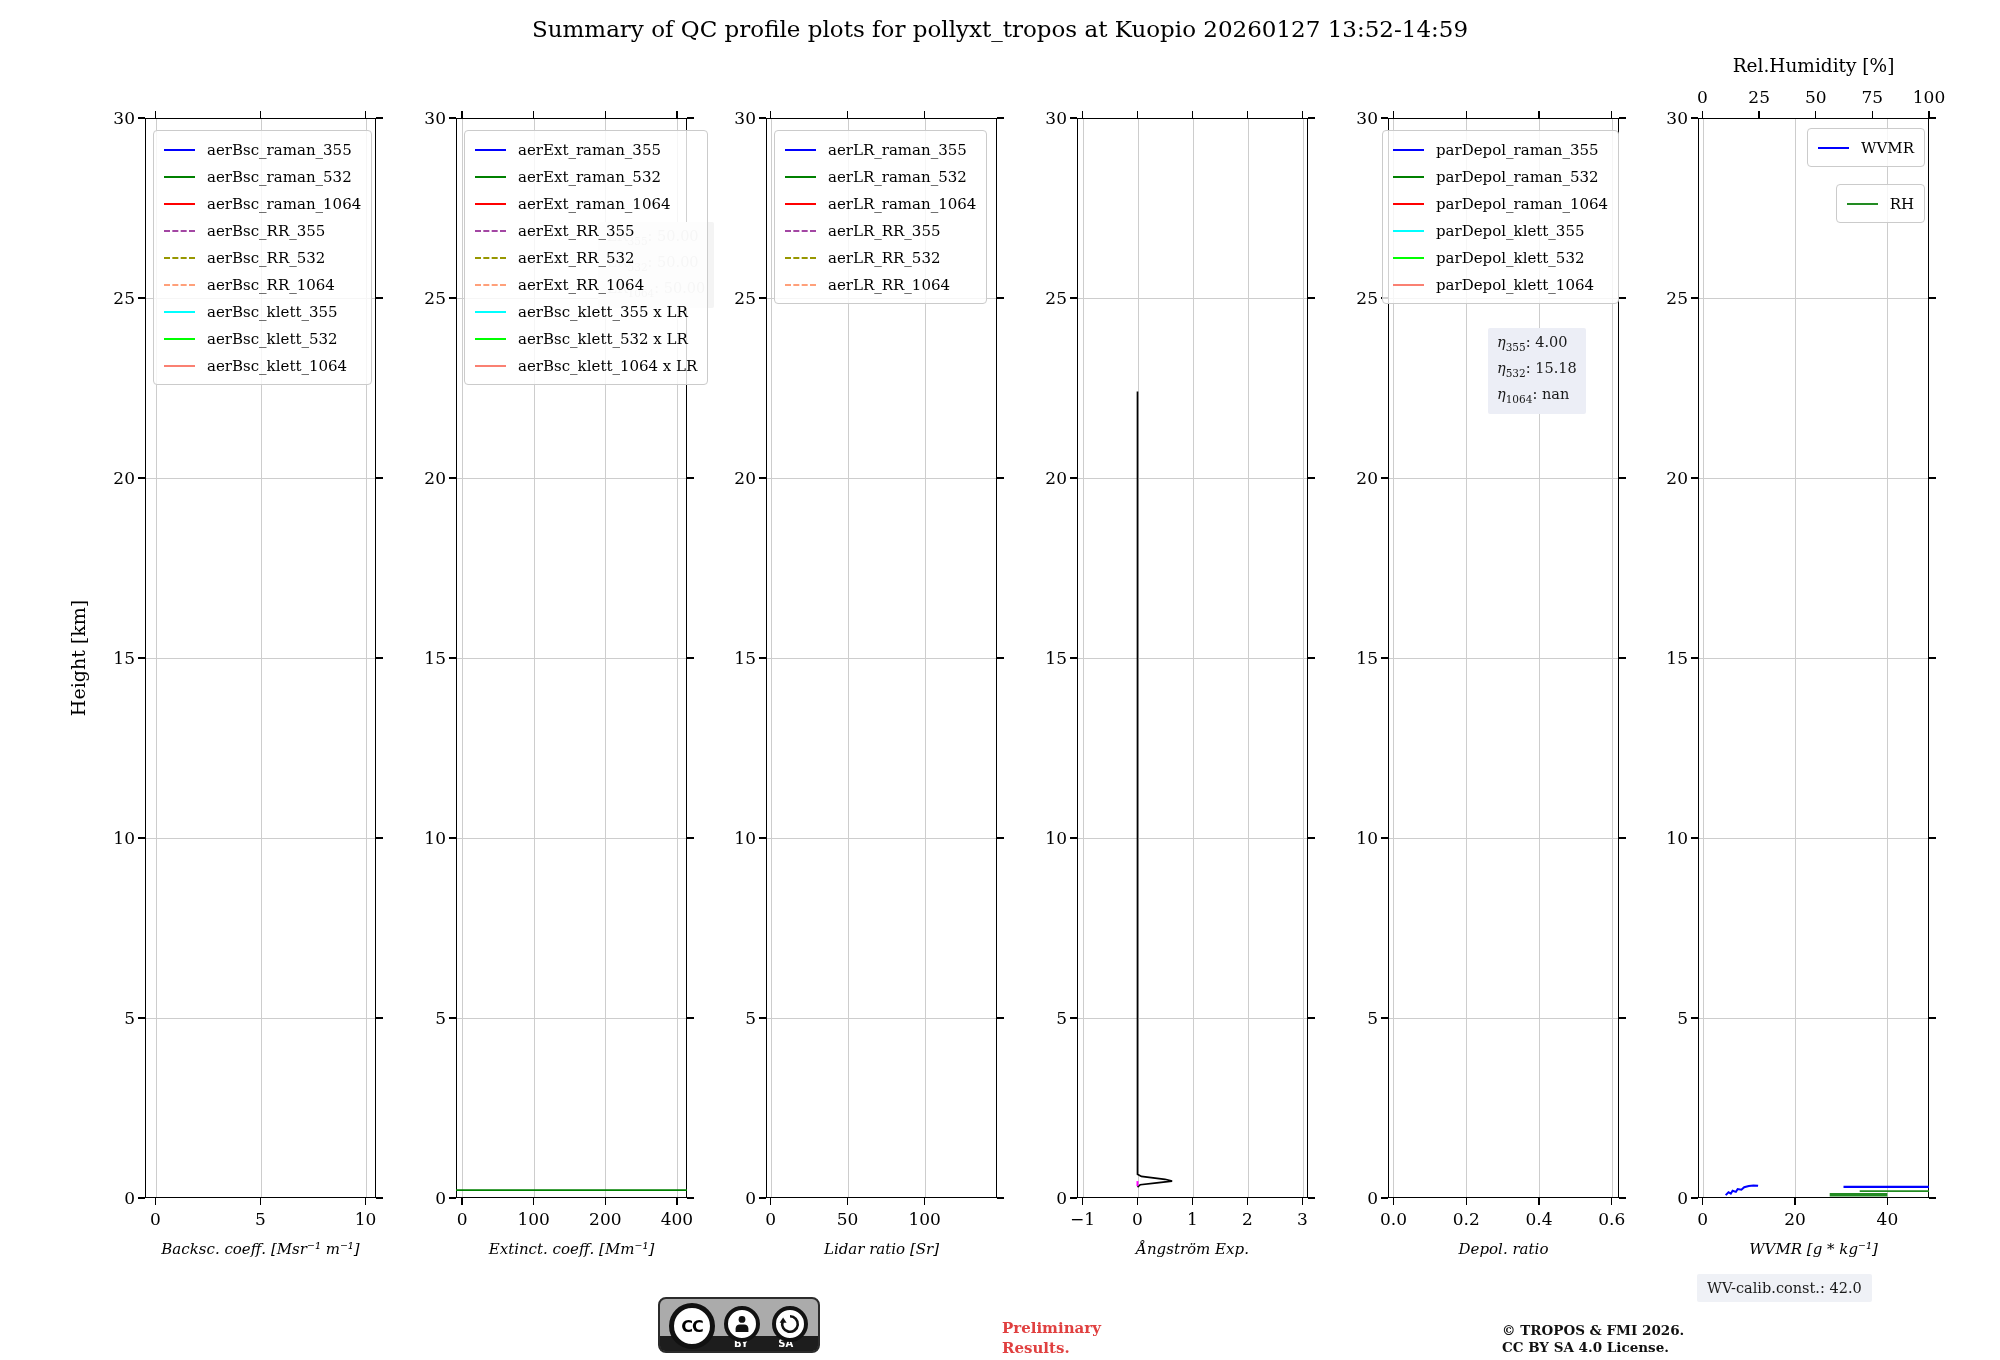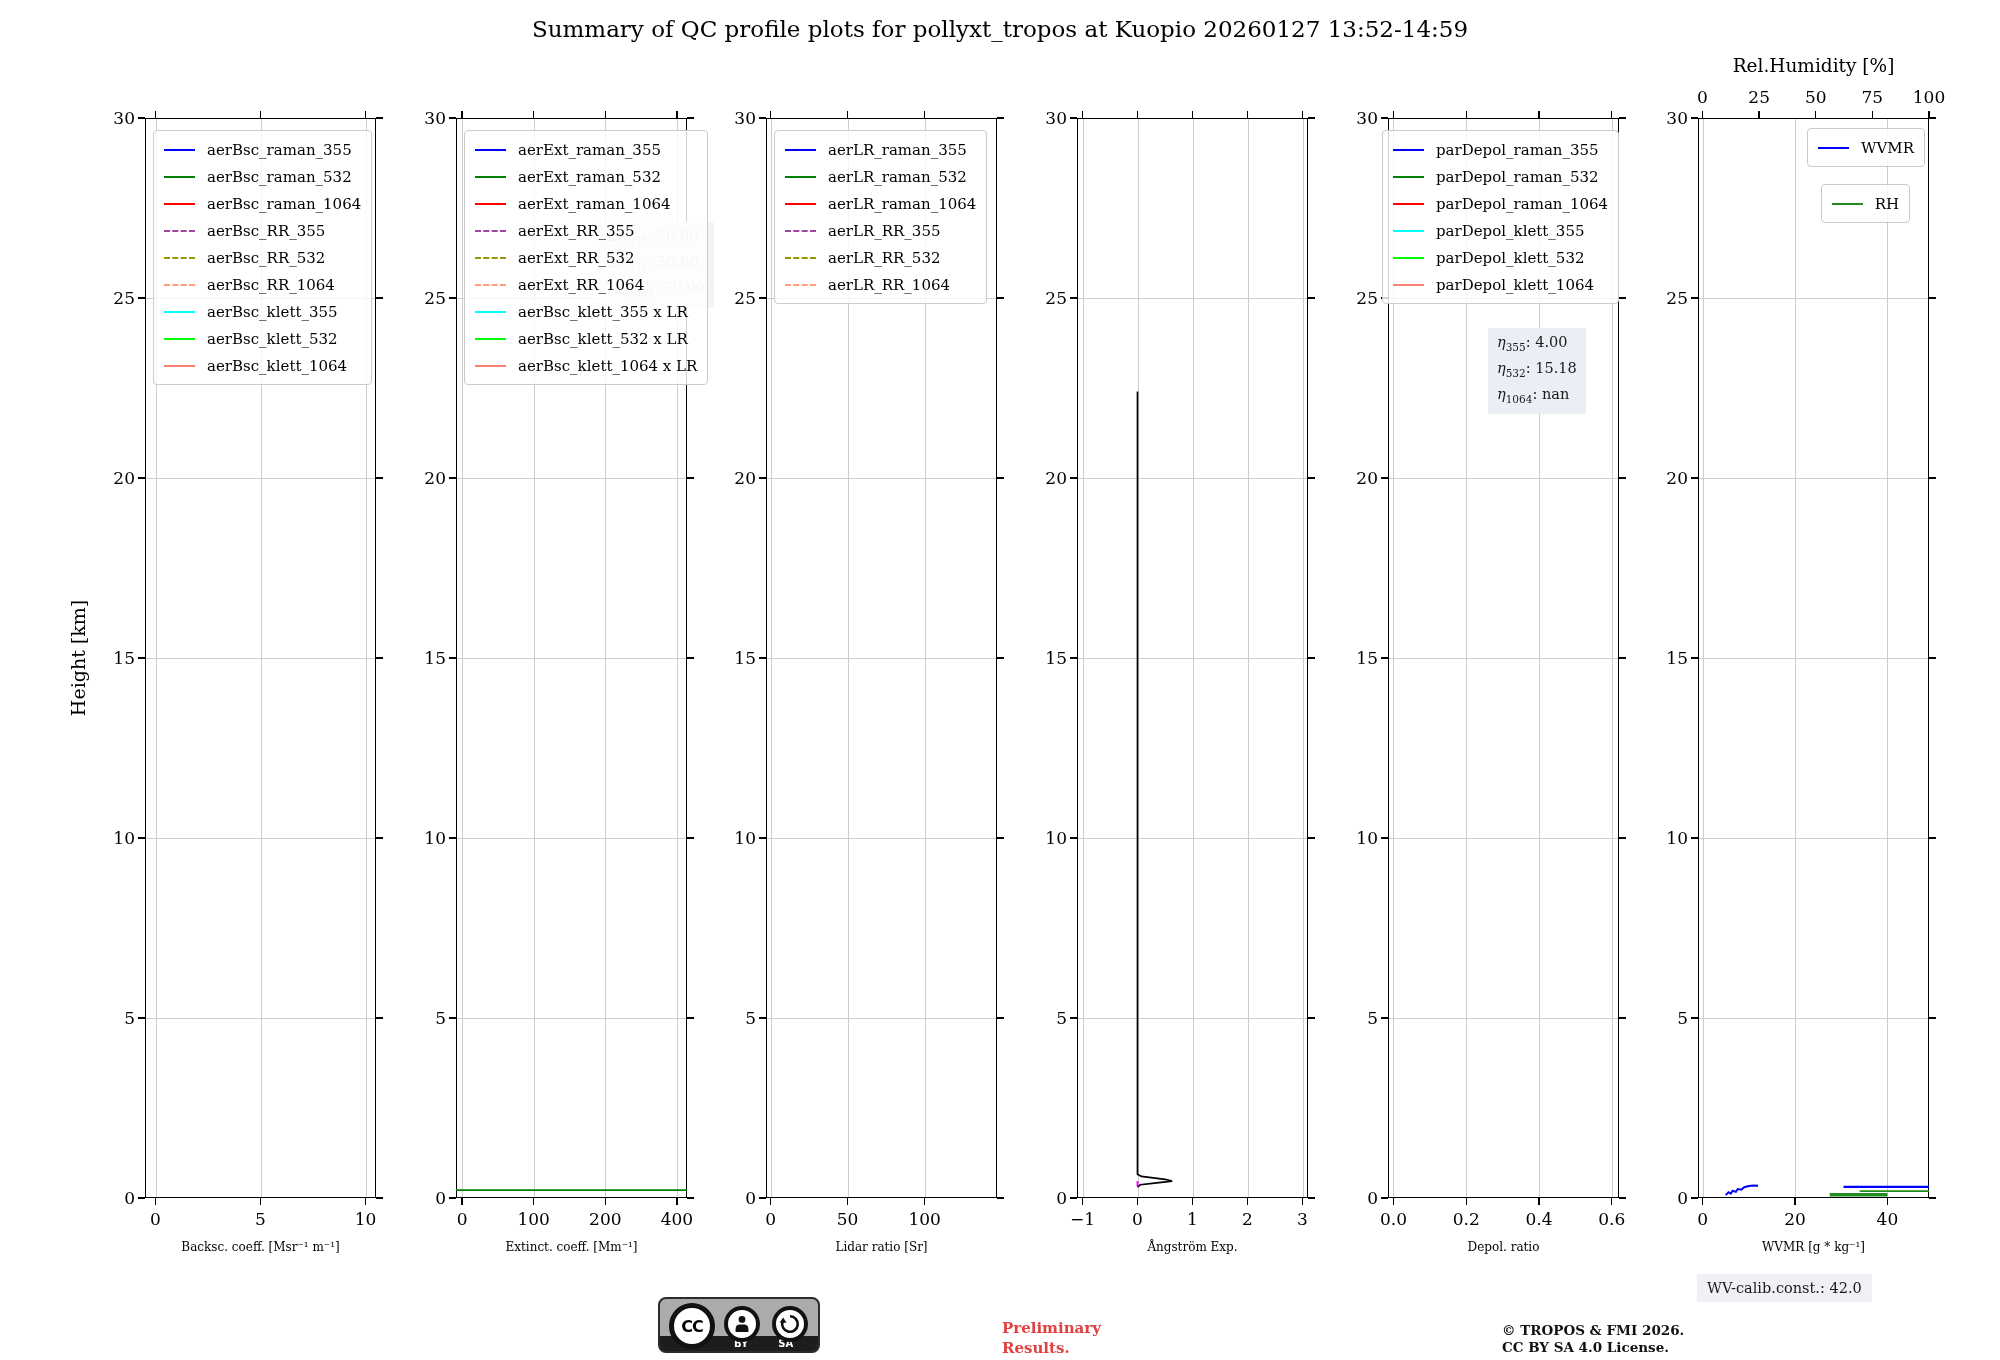--- a/index.html
+++ b/index.html
@@ -11,21 +11,21 @@
   .frame{position:absolute;inset:0;border:1.4px solid #000;pointer-events:none;}
   .vgrid{position:absolute;top:0;bottom:0;width:1px;background:#CDCDCD;}
   .hgrid{position:absolute;left:0;right:0;height:1px;background:#CDCDCD;}
   .tick{position:absolute;background:#000;}
   .tick.bx{width:1.4px;height:7px;top:100%;}
   .tick.tx{width:1.4px;height:7px;bottom:100%;}
   .tick.ly{height:1.4px;width:7px;right:100%;}
   .tick.ry{height:1.4px;width:7px;left:100%;}
   .xlab{position:absolute;top:100%;margin-top:11px;width:70px;text-align:center;font-size:17px;}
   .ylab{position:absolute;right:100%;margin-right:10px;width:44px;text-align:right;font-size:17px;}
-  .axtitle{position:absolute;top:100%;margin-top:42px;left:50%;transform:translateX(-50%);font-size:12px;white-space:nowrap;}
+  .axtitle{position:absolute;top:100%;margin-top:42px;left:50%;transform:translateX(-50%);font-size:15px;white-space:nowrap;font-style:italic;}
   .toptitle{position:absolute;bottom:100%;margin-bottom:42px;left:50%;transform:translateX(-50%);font-size:18.5px;white-space:nowrap;}
   .toplab{position:absolute;bottom:100%;margin-bottom:11px;width:70px;text-align:center;font-size:17px;}
   .legend{position:absolute;background:rgba(255,255,255,.82);border:1px solid #CBCBCB;border-radius:4px;padding:5px 10px;z-index:3;}
   .lrow{display:flex;align-items:center;height:27px;white-space:nowrap;}
   .swatch{display:inline-block;width:31px;margin-right:12px;border-top:2.2px solid #000;height:0;}
   .swatch.dash{border-top-style:dashed;}
   .llab{font-size:15px;}
   .anno{position:absolute;border-radius:2px;padding:4px 9px;font-size:14.5px;line-height:21px;z-index:1;white-space:nowrap;}
   .anno sub{font-size:10.5px;}
   svg.series{position:absolute;left:0;top:0;z-index:2;overflow:visible;}
@@ -473,21 +473,21 @@
         <div class="tick ly" style="top: -0.7px;"></div>
         <div class="tick ry" style="top: -0.7px;"></div>
         <div class="ylab" style="top: -10px;">30</div>
         <div class="axtitle">WVMR [g * kg⁻¹]</div>
         <div class="legend" style="right: 4px; top: 10px;">
           <div class="lrow">
             <div class="swatch" style="border-top-color: rgb(0, 0, 255);"></div>
             <div class="llab">WVMR</div>
           </div>
         </div>
-        <div class="legend" style="right: 19px; top: 66px; text-align: center;">
+        <div class="legend" style="right: 4px; top: 66px; text-align: center;">
           <div class="lrow">
             <div class="swatch" style="border-top-color: rgb(34, 139, 34);"></div>
             <div class="llab">RH</div>
           </div>
         </div>
       </div>
     </div>
 
 
   <div class="ccbadge">

